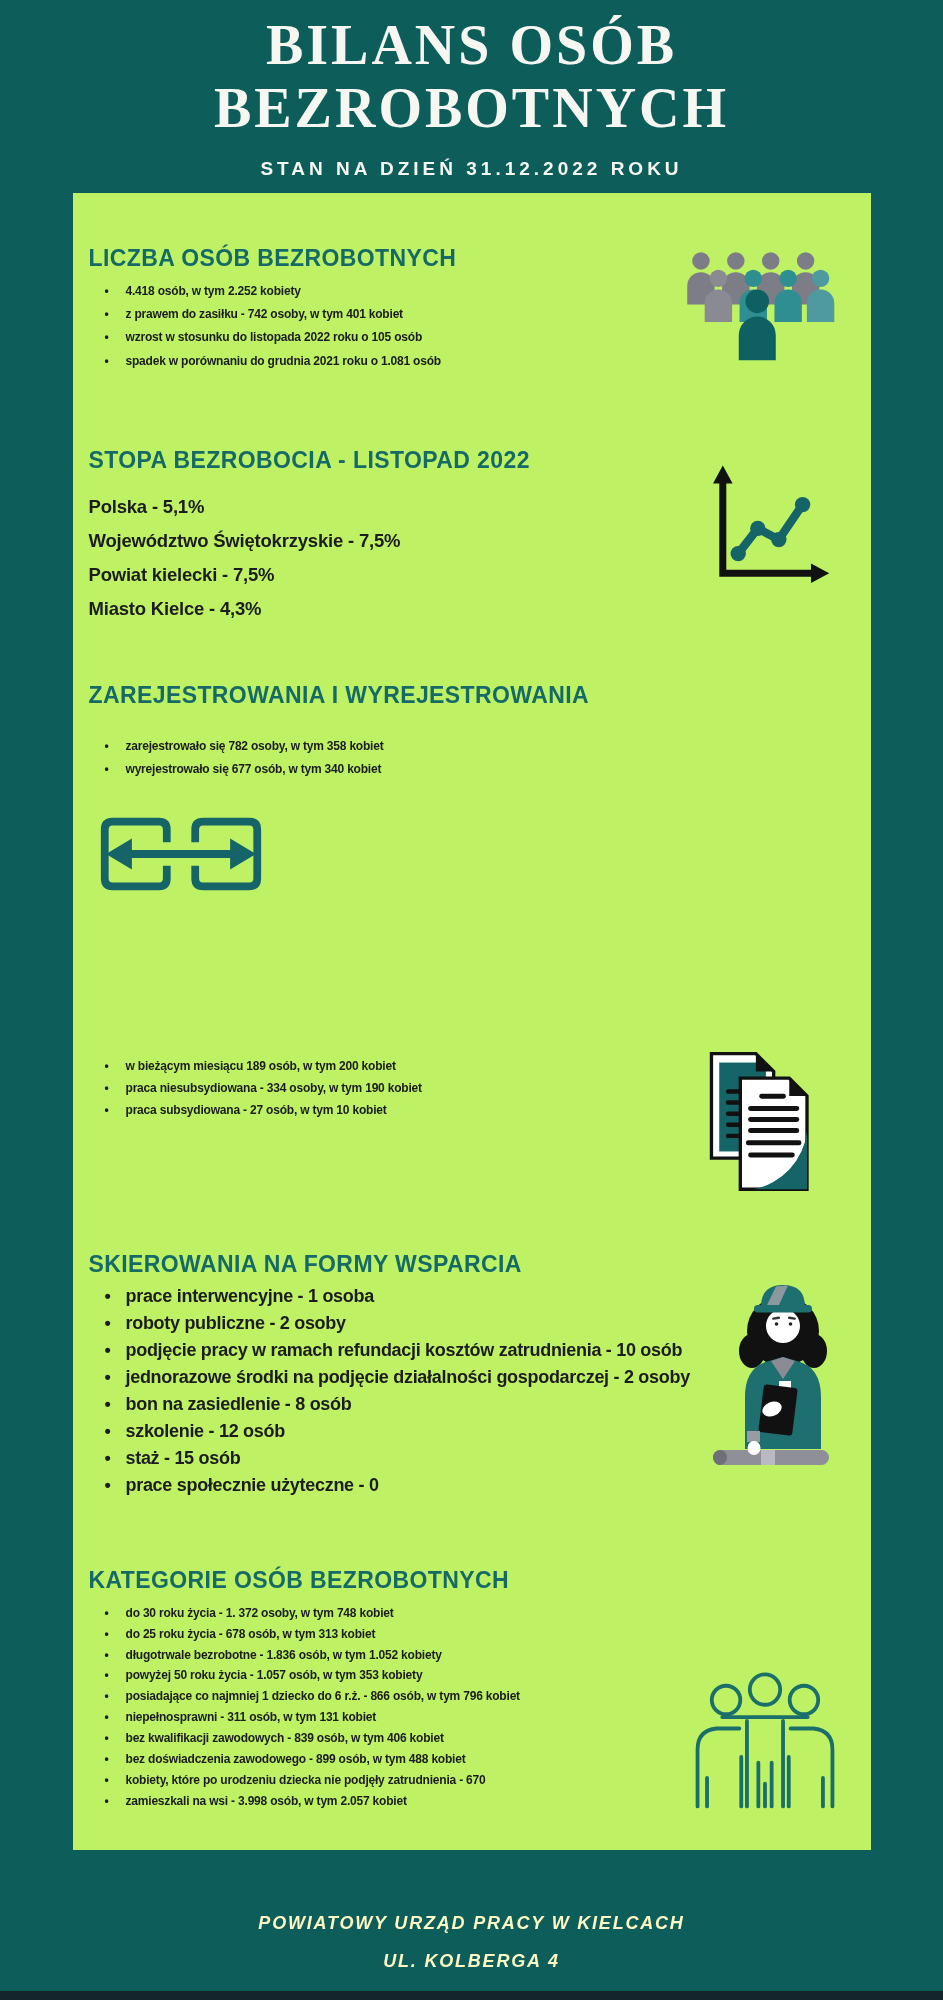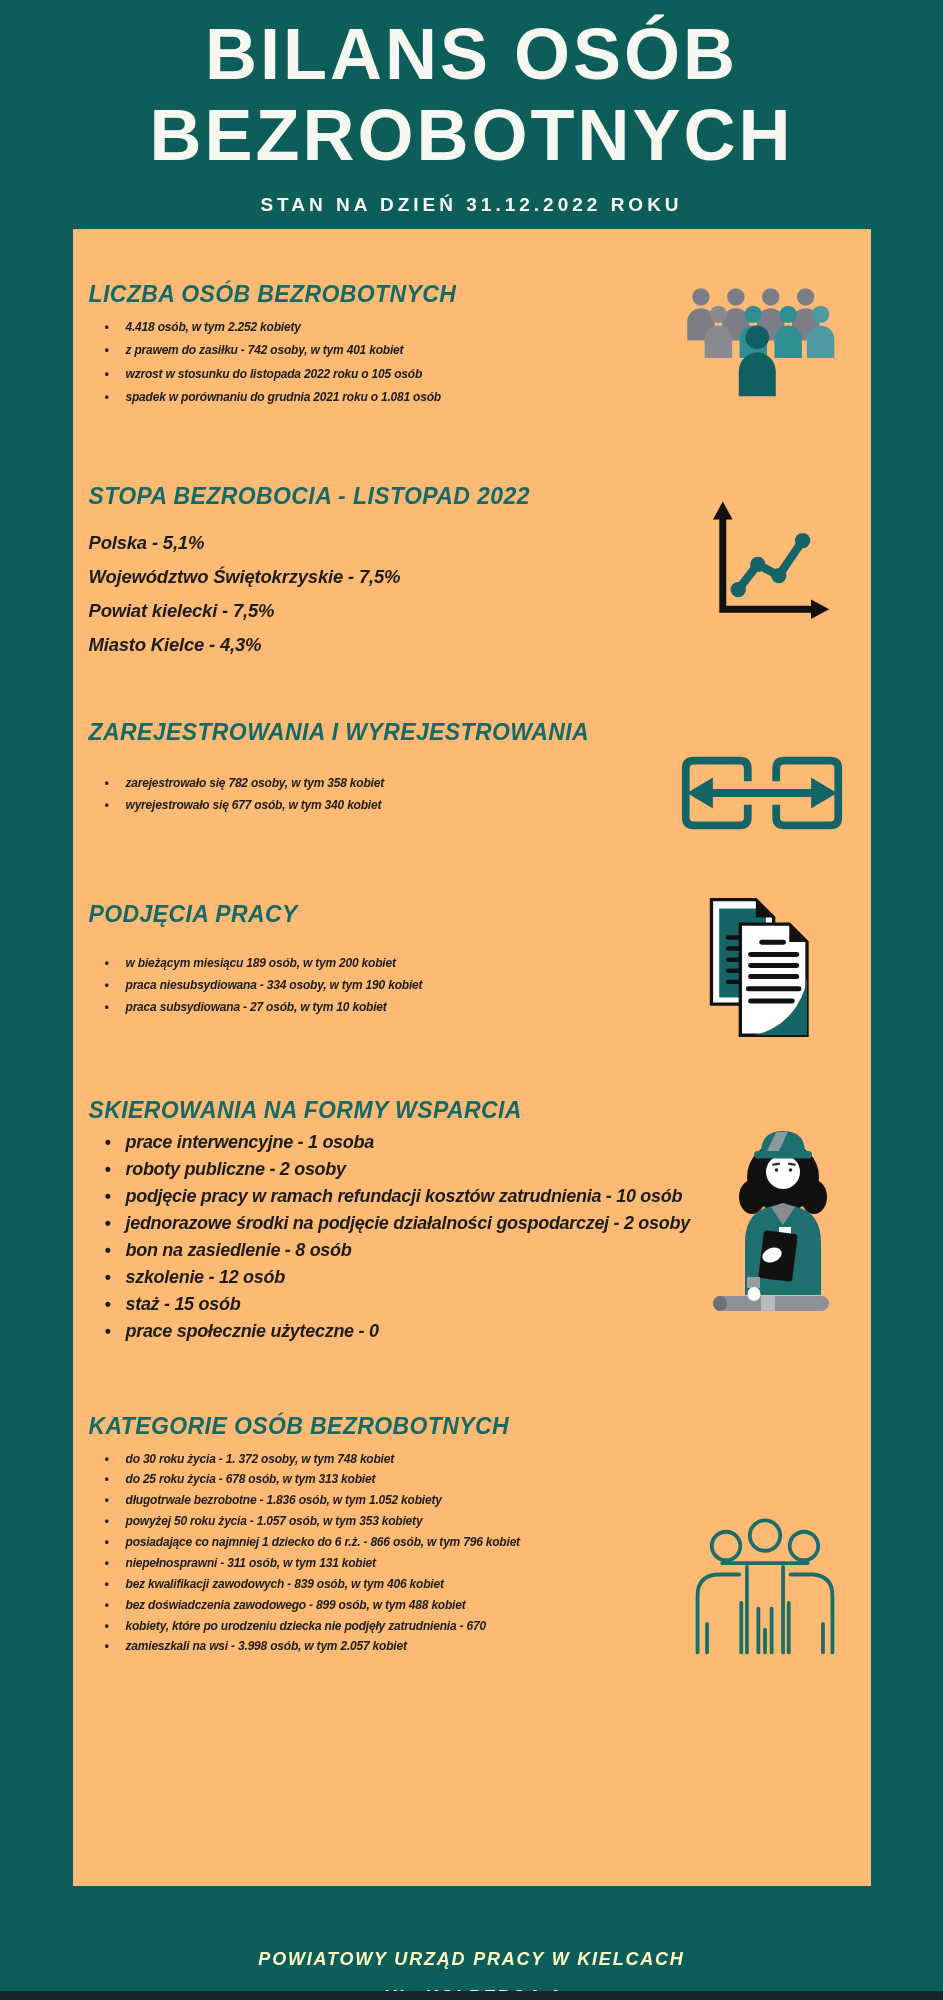--- a/index.html
+++ b/index.html
@@ -6,39 +6,39 @@
   body {
     width:943px; height:2000px;
     background:#0d5e5a;
     font-family:"Liberation Sans", sans-serif;
     position:relative;
     overflow:hidden;
   }
   .header { text-align:center; padding-top:14px; }
   .title-line {
     color:#f7f7f2;
-    font-size:72px;
+    font-size:56px;
     font-weight:bold;
     letter-spacing:3px;
     line-height:1.13;
+    font-family:Liberation Serif, serif;
   }
   .subtitle {
     color:#f7f7f2;
     font-size:19px;
     font-weight:bold;
     letter-spacing:4px;
     margin-top:17px;
   }
   .card {
     width:798px; height:1657px;
     margin:13px auto 0;
-    background:#fdba74;
+    background:#bef264;
     box-sizing:border-box;
     padding:52px 16px 20px 16px;
-    font-style:italic;
   }
   .section { display:flex; position:relative; }
   .sec-text { flex:1; min-width:0; }
   .sec-icon {
     width:185px; flex:0 0 185px;
     display:flex; justify-content:center; align-items:flex-start;
   }
   h2 {
     color:#156a68;
     font-size:23px;
@@ -64,21 +64,21 @@
   .plain-item {
     font-size:18.5px;
     font-weight:bold;
     color:#1c1c1e;
     letter-spacing:-0.2px;
     line-height:1.85;
   }
   
   .sec1 { margin-bottom:60px; } .sec1 h2 { margin-bottom:8px; }
   .sec2 { margin-bottom:56px;justify-content:space-between; } .sec2 h2 { margin-bottom:16px; } .sec2 ul { padding-left:0; }
-  .sec3 { margin-bottom:62px; } .sec3 h2 { margin-bottom:26px; } .sec3 .bullet-item { line-height:1.85; }
+  .sec3 { margin-bottom:62px;flex-direction:column; } .sec3 h2 { margin-bottom:26px; } .sec3 .bullet-item { line-height:1.85; }
   .sec4 { margin-bottom:54px; } .sec4 h2 { margin-bottom:24px; } .sec4 .bullet-item { line-height:1.85; }
   .sec5 { margin-bottom:68px; } .sec5 h2 { margin-bottom:5px; }
   .sec5 .bullet-item { font-size:18px; letter-spacing:-0.3px; line-height:1.5; }
   .sec5 .sec-text { max-width:690px; }
   .sec5 .floating-icon { position:absolute; right:-4px; top:18px; }
   .sec6 h2 { margin-bottom:9px; }
   .sec6 .bullet-item { line-height:1.74; }
   .sec6 .sec-text { max-width:618px; }
   .sec6 .floating-icon { position:absolute; right:6px; top:95px; }
   .icon-s1 { margin-top:2px; }
@@ -185,21 +185,20 @@
           <path d="M64 35 H106"></path>
         </g>
         <polygon points="27,23 7,35 27,47" fill="#156468"></polygon>
         <polygon points="103,23 123,35 103,47" fill="#156468"></polygon>
       </svg>
     </div>
   </div>
 
   <div class="section sec4">
     <div class="sec-text">
-      <h2>PODJĘCIA PRACY</h2>
       <ul>
           <li class="bullet-item">w bieżącym miesiącu 189 osób, w tym 200 kobiet</li>
           <li class="bullet-item">praca niesubsydiowana - 334 osoby,  w tym 190 kobiet</li>
           <li class="bullet-item">praca subsydiowana - 27 osób, w tym 10 kobiet</li>
         </ul>
     </div>
     <div class="sec-icon icon-s4">
       <svg width="128" height="150" viewBox="0 0 115 135" aria-hidden="true">
         <path d="M12 6 H52 L68 22 V100 H12 Z" fill="#ffffff" stroke="#111111" stroke-width="3"></path>
         <rect x="19" y="14" width="42" height="80" fill="#156468"></rect>

